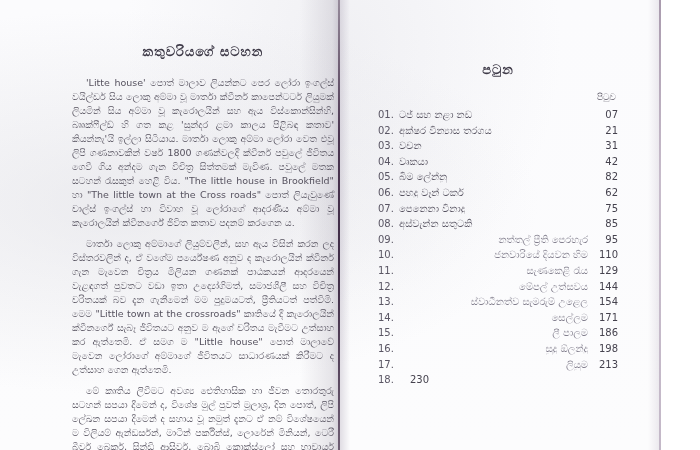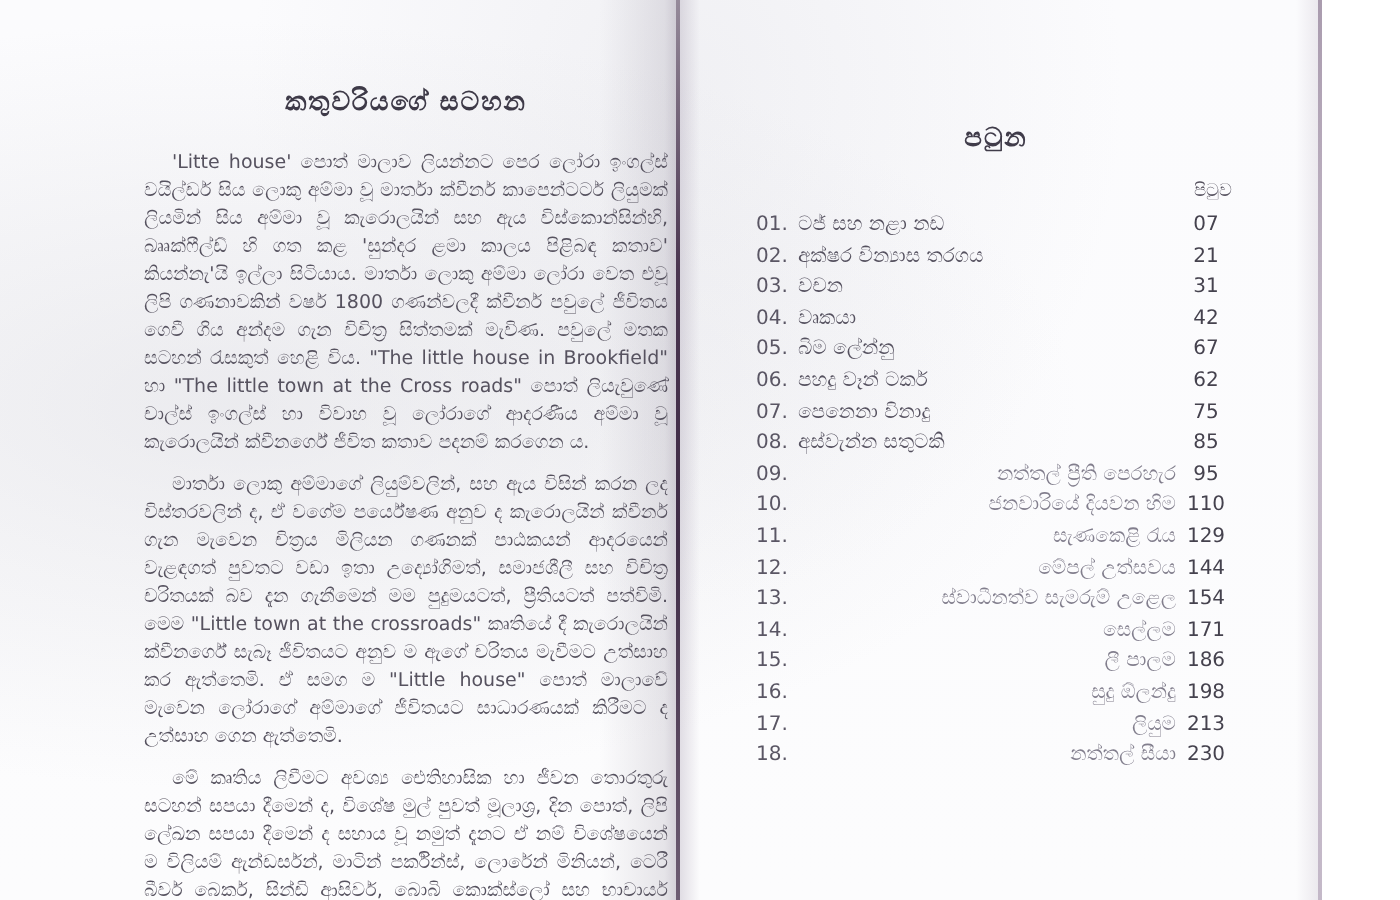--- a/index.html
+++ b/index.html
@@ -52,33 +52,33 @@
     font-size:9.5px;line-height:14px;text-align:justify;
     margin:0 0 7px 0;text-indent:14px;color:#56525f;
   }
 
   
   .right-page{
     position:absolute;left:378px;top:62px;width:240px;color:#514d5a;
   }
   .rp-title{
     text-align:center;font-size:13px;font-weight:bold;color:#403c4a;
-    letter-spacing:1px;margin:0 0 14px 0;
+    letter-spacing:1px;margin:0 0 14px 0;font-family:Liberation Serif, serif;
   }
   .rp-pagecol{
     text-align:right;font-size:9px;color:#56525f;margin:0 0 4px 0;padding-right:2px;
   }
   .toc-list{display:block;}
   .toc-row{
     display:flex;align-items:baseline;
     font-size:10px;line-height:15.6px;height:15.6px;white-space:nowrap;overflow:hidden;
   }
   .toc-num{width:21px;flex:0 0 21px;color:#5a5664;}
   .toc-title{flex:1 1 auto;color:#55515f;overflow:hidden;text-overflow:clip;}
-  .toc-page{width:30px;flex:0 0 30px;text-align:center;color:#45424e;}
+  .toc-page{width:30px;flex:0 0 30px;text-align:right;color:#45424e;}
   
   .toc-row:nth-child(n+9) .toc-title{color:#6d697a;opacity:0.85;text-align:right;}
 </style>
 </head>
 <body>
 
 <div class="photo">
 
   <div class="spine-shade"></div>
   <div class="spine-line"></div>
@@ -118,21 +118,21 @@
 
   <div class="toc-row">
     <span class="toc-num">04.</span>
     <span class="toc-title">වෘකයා</span>
     <span class="toc-page">42</span>
   </div>
 
   <div class="toc-row">
     <span class="toc-num">05.</span>
     <span class="toc-title">බිම ලේන්නු</span>
-    <span class="toc-page">67</span>
+    <span class="toc-page">82</span>
   </div>
 
   <div class="toc-row">
     <span class="toc-num">06.</span>
     <span class="toc-title">පහදු වෑන් ටකර්</span>
     <span class="toc-page">62</span>
   </div>
 
   <div class="toc-row">
     <span class="toc-num">07.</span>
@@ -195,19 +195,18 @@
   </div>
 
   <div class="toc-row">
     <span class="toc-num">17.</span>
     <span class="toc-title">ලියුම</span>
     <span class="toc-page">213</span>
   </div>
 
   <div class="toc-row">
     <span class="toc-num">18.</span>
-    <span class="toc-title">නත්තල් සීයා</span>
     <span class="toc-page">230</span>
   </div>
 </div>
   </div>
 
 </div>
 
 </body></html>

